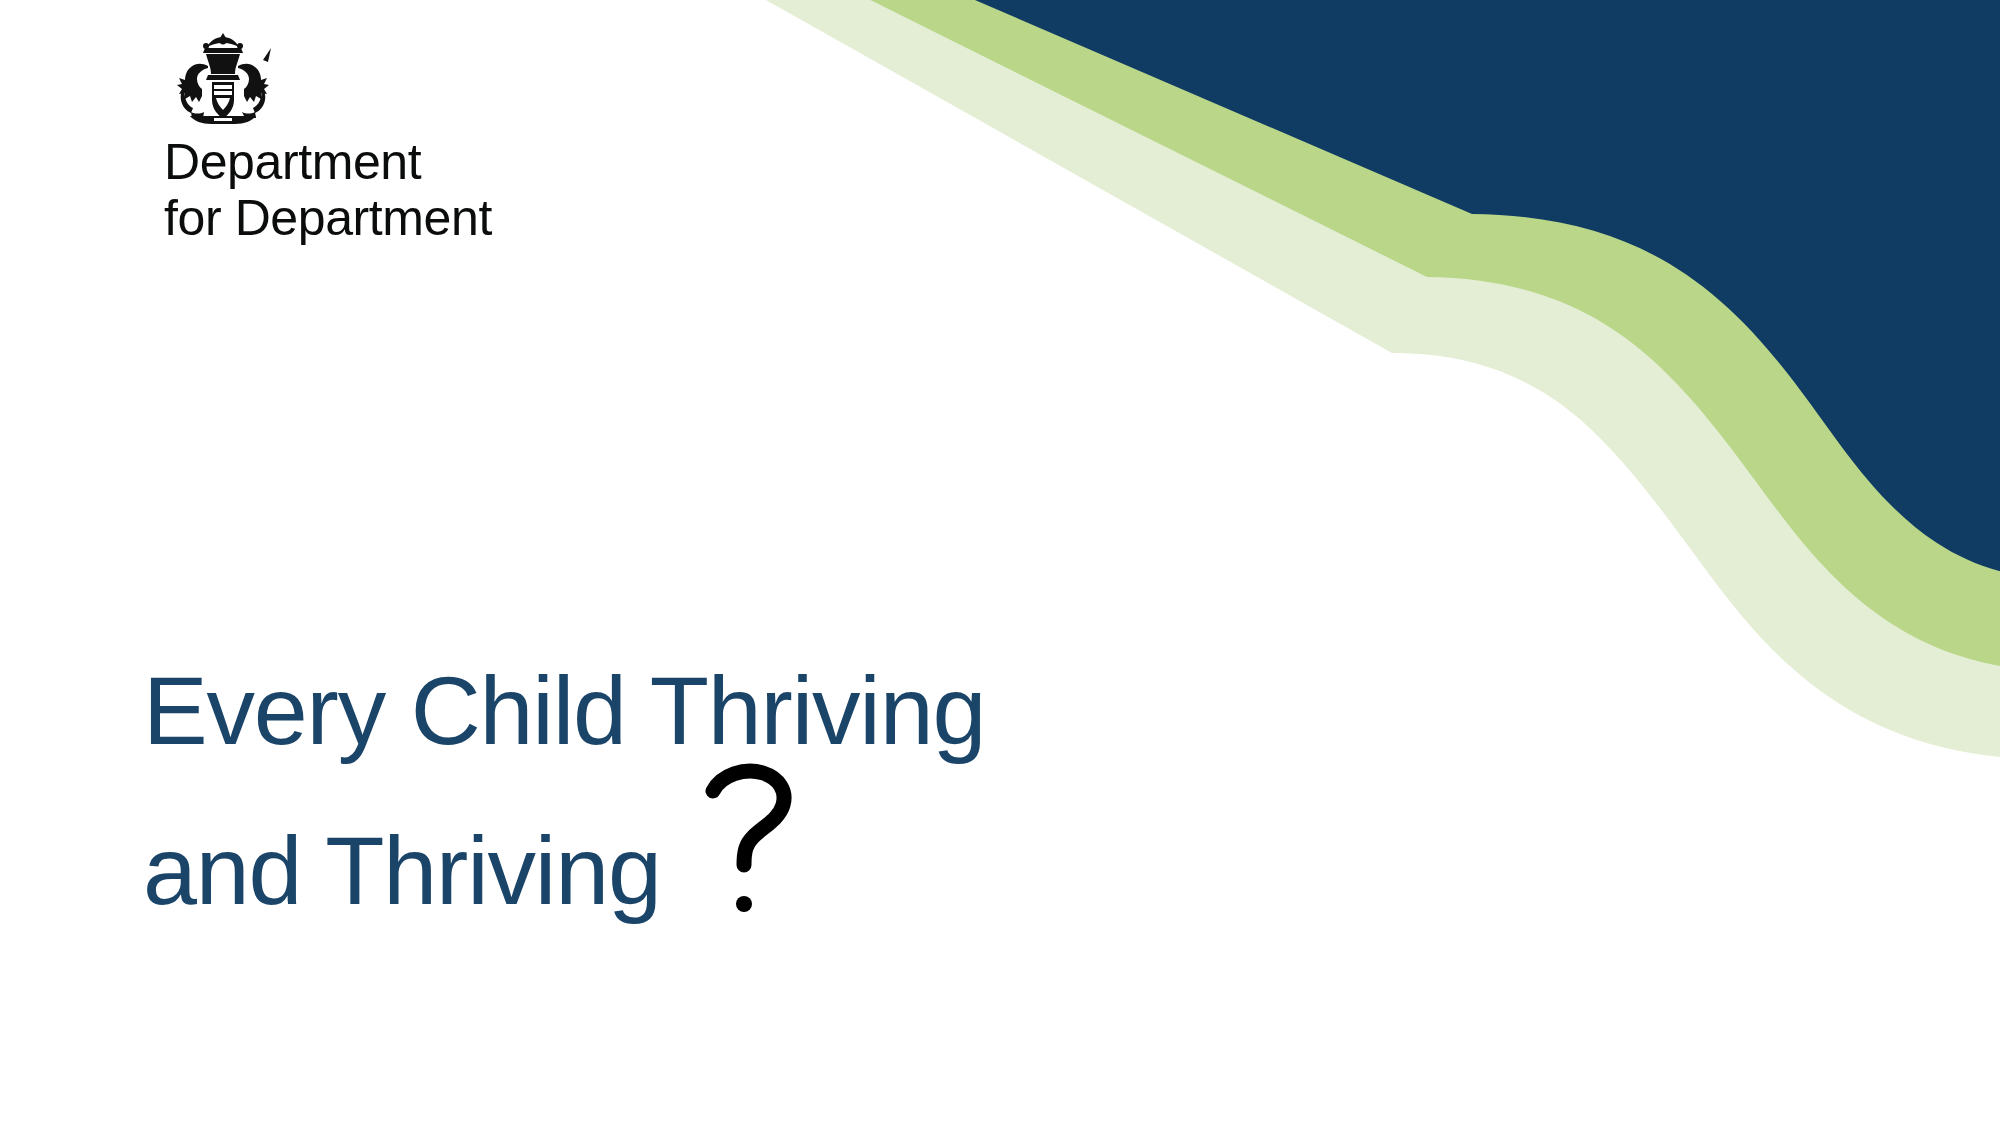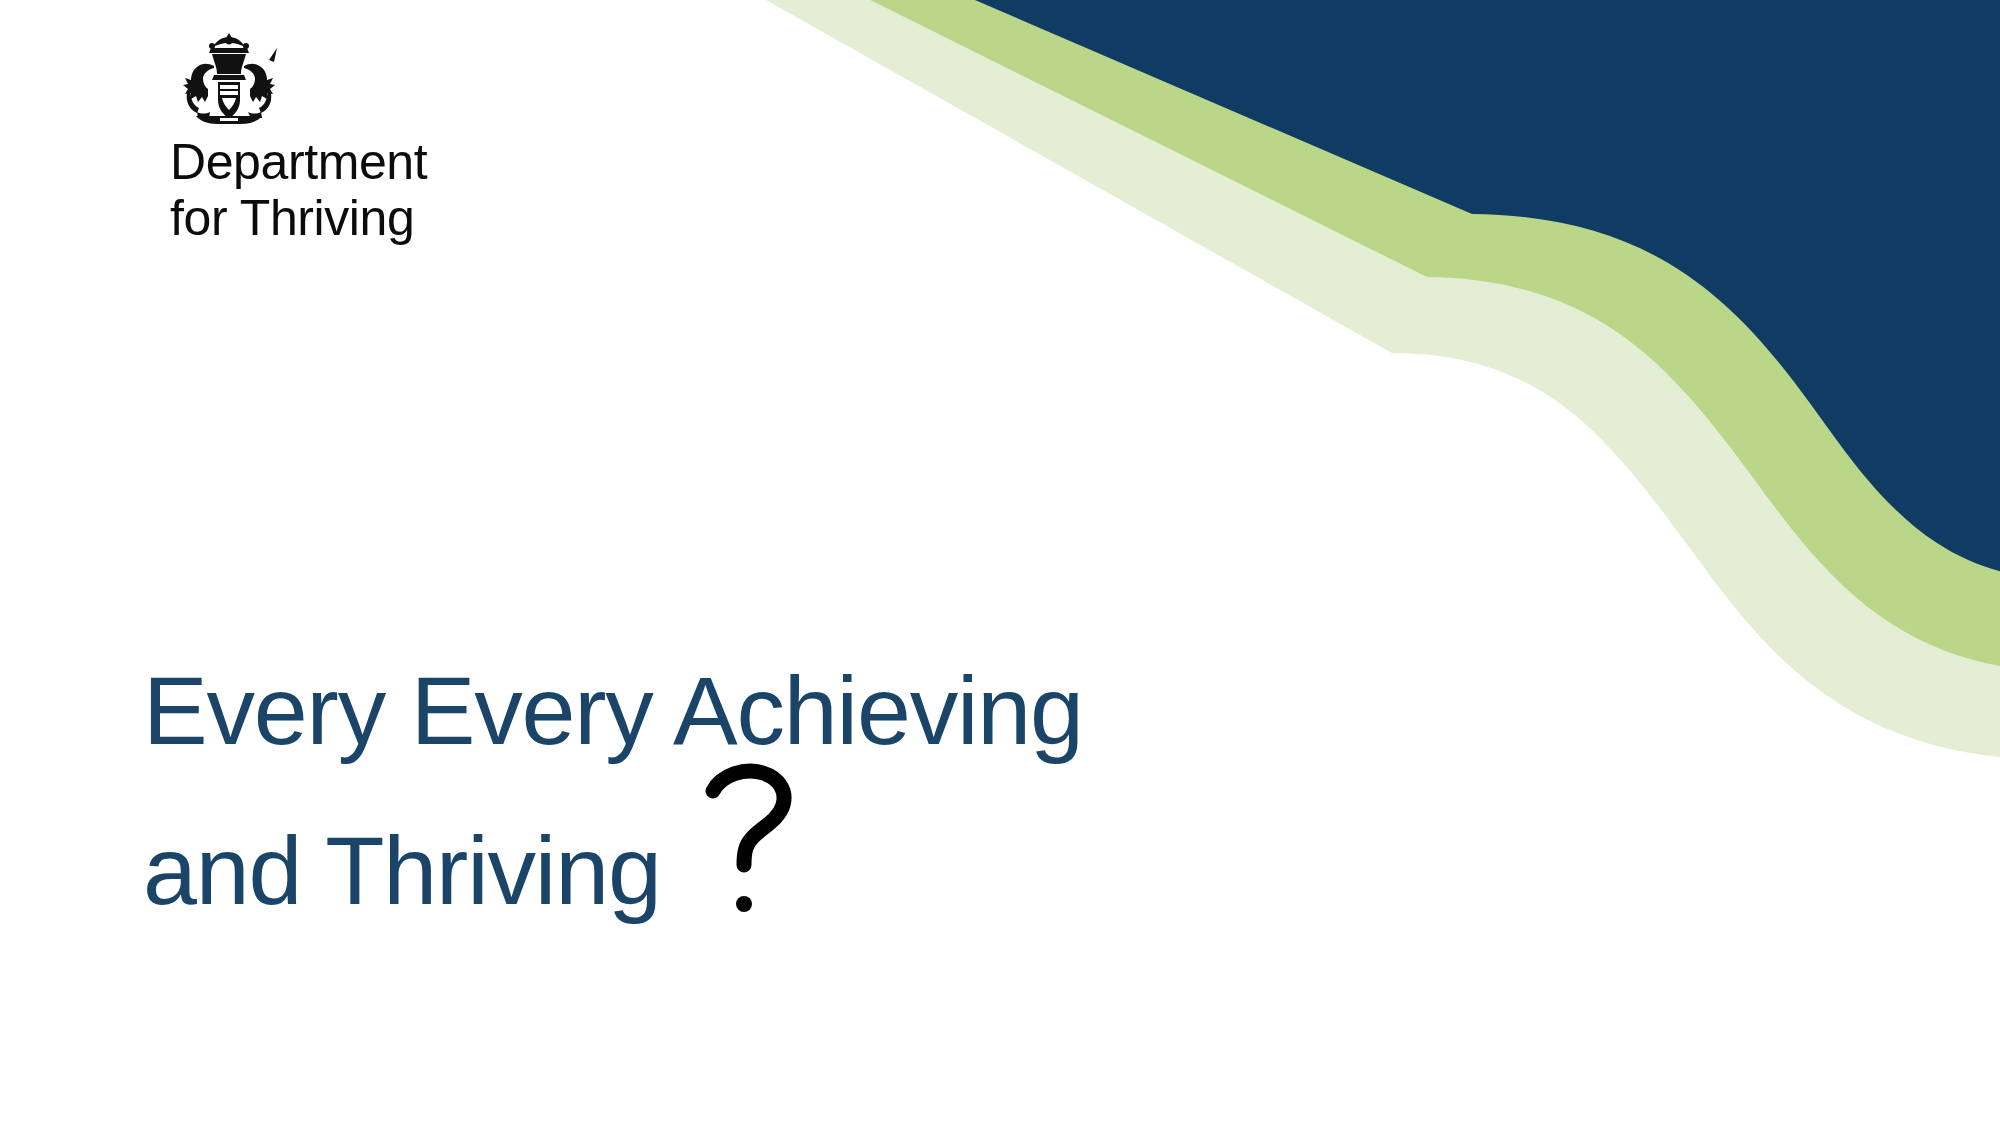--- a/index.html
+++ b/index.html
@@ -28,21 +28,22 @@
     pointer-events: none;
   }
 
   
   #logo {
     position: absolute;
     left: 136px;
     top: 30px;
     height: 200px;
     display: flex;
-    align-items: flex-start;
+    align-items: center;
+    flex-direction: column;
   }
   #logo-rule {
     width: 6px;
     background: #1D4C73;
     flex: 0 0 auto;
   }
   #logo-body {
     margin-left: 28px;
     display: flex;
     flex-direction: column;
@@ -162,27 +163,27 @@
 
           <path d="M99 30 l8-12 -3 14 z"></path>
 
           <path d="M26 86 l66 0 c-4 5-12 8-21 8 l-24 0 c-9 0-17-3-21-8 z"></path>
           <path d="M50 88 l18 0 0 3 -18 0 z" fill="#ffffff"></path>
         </g>
       </svg>
 
       <div id="logo-text">
         <span class="ln">Department</span>
-        <span class="ln">for Thriving</span>
+        <span class="ln">for Department</span>
       </div>
     </div>
   </div>
 
   <div id="title-block">
-    <div class="title-line">Every Every Achieving</div>
+    <div class="title-line">Every Child Thriving</div>
     <div class="title-line with-mark">
       <span>and Thriving</span>
       <svg id="qmark" width="112" height="168" viewBox="0 0 112 168">
         <g fill="none" stroke="#000000" stroke-width="15" stroke-linecap="round" stroke-linejoin="round">
           <path d="M12 36 C 20 20, 44 12, 62 18 C 78 23, 86 36, 82 50 C 78 64, 62 72, 52 82 C 45 89, 43 96, 43 110"></path>
         </g>
         <circle cx="43" cy="149" r="8" fill="#000000"></circle>
       </svg>
     </div>
   </div>

